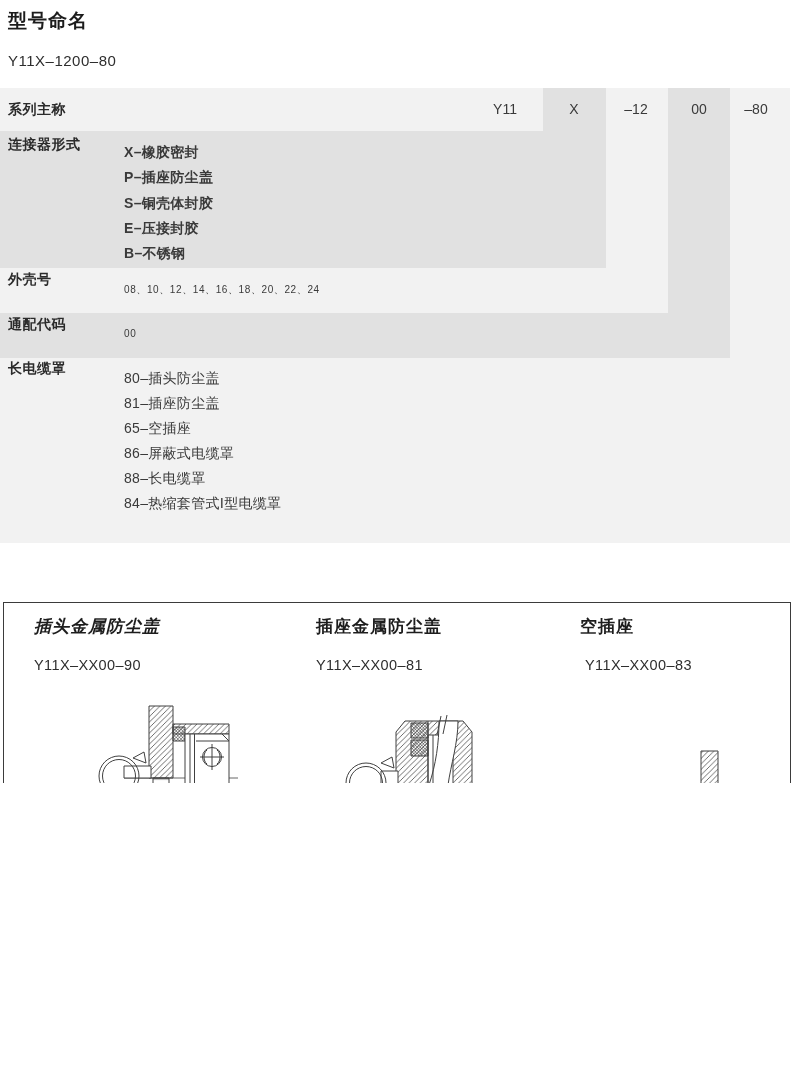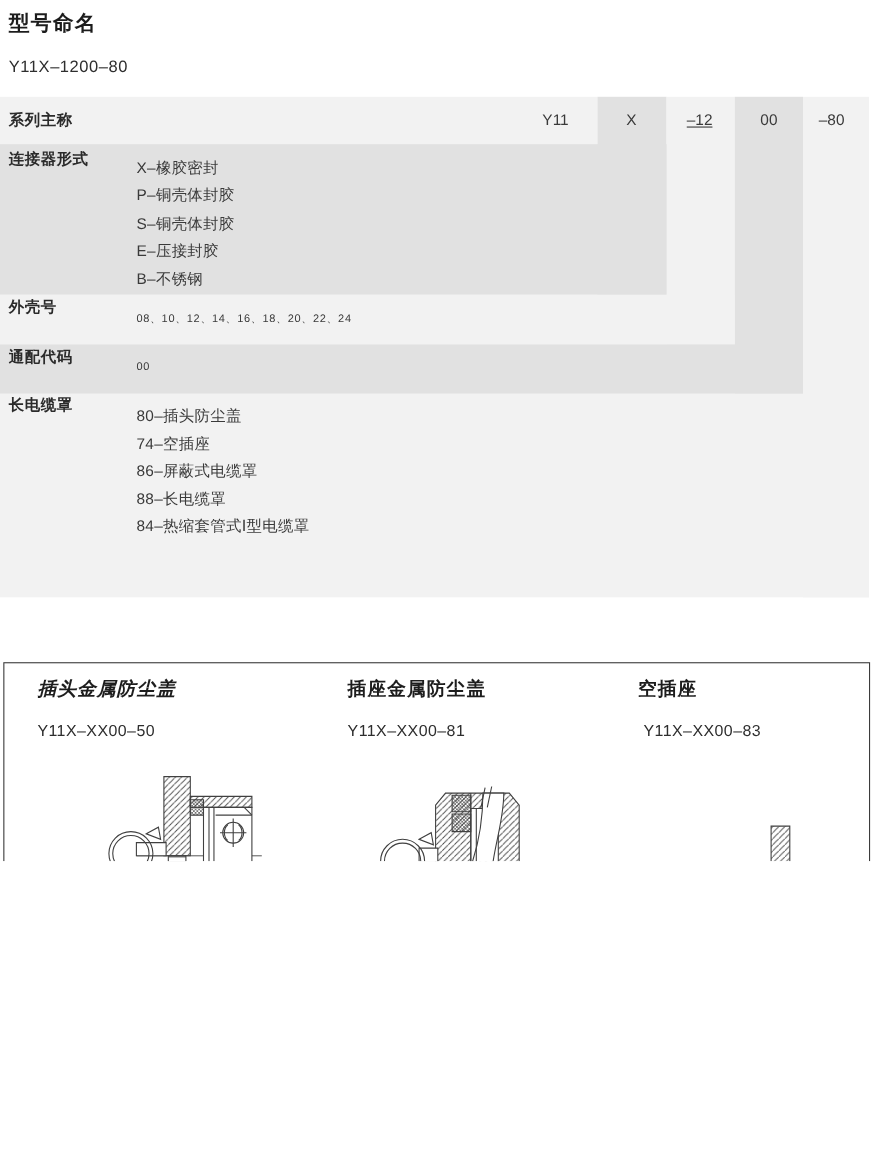--- a/index.html
+++ b/index.html
@@ -42,52 +42,53 @@
     <div class="band band-light" style="left:0;top:88px;width:543px;height:43px;"></div>
     <div class="band band-dark" style="left:0;top:131px;width:606px;height:137px;"></div>
     <div class="band band-light" style="left:0;top:268px;width:668px;height:45px;"></div>
     <div class="band band-dark" style="left:0;top:313px;width:730px;height:45px;"></div>
     <div class="band band-light" style="left:0;top:358px;width:790px;height:185px;"></div>
   </div>
 
   <div class="abs row-label" style="left:8px;top:101px;">系列主称</div>
   <div class="abs cell-val" style="left:505px;top:101px;">Y11</div>
   <div class="abs cell-val" style="left:574px;top:101px;">X</div>
-  <div class="abs cell-val" style="left:636px;top:101px;text-decoration:underline;">–12</div>
+  <div class="abs cell-val" style="left:636px;top:101px;">–12</div>
   <div class="abs cell-val" style="left:699px;top:101px;">00</div>
   <div class="abs cell-val" style="left:756px;top:101px;">–80</div>
 
   <div class="abs row-label" style="left:8px;top:136px;">连接器形式</div>
-  <div class="abs opt-list" style="left:124px;top:140px;">
+  <div class="abs opt-list" style="left:124px;top:140px;font-weight:bold;">
     <div>X–橡胶密封</div>
-    <div>P–铜壳体封胶</div>
+    <div>P–插座防尘盖</div>
     <div>S–铜壳体封胶</div>
     <div>E–压接封胶</div>
     <div>B–不锈钢</div>
   </div>
 
   <div class="abs row-label" style="left:8px;top:271px;">外壳号</div>
   <div class="abs val-line" style="left:124px;top:283px;">08、10、12、14、16、18、20、22、24</div>
 
   <div class="abs row-label" style="left:8px;top:316px;">通配代码</div>
   <div class="abs val-line" style="left:124px;top:328px;">00</div>
 
   <div class="abs row-label" style="left:8px;top:360px;">长电缆罩</div>
   <div class="abs opt-list" style="left:124px;top:366px;line-height:24.9px;">
     <div>80–插头防尘盖</div>
-    <div>74–空插座</div>
+    <div>81–插座防尘盖</div>
+    <div>65–空插座</div>
     <div>86–屏蔽式电缆罩</div>
     <div>88–长电缆罩</div>
     <div>84–热缩套管式Ⅰ型电缆罩</div>
   </div>
 
   <div class="figure-box">
 
     <div class="fig-title" style="left:30px;top:12px;font-style:italic;">插头金属防尘盖</div>
-    <div class="fig-model" style="left:30px;top:54px;">Y11X–XX00–50</div>
+    <div class="fig-model" style="left:30px;top:54px;">Y11X–XX00–90</div>
 
     <div class="fig-title" style="left:312px;top:12px;">插座金属防尘盖</div>
     <div class="fig-model" style="left:312px;top:54px;">Y11X–XX00–81</div>
 
     <div class="fig-title" style="left:576px;top:12px;">空插座</div>
     <div class="fig-model" style="left:581px;top:54px;">Y11X–XX00–83</div>
 
     <svg style="left:17px;top:88px;" width="260" height="330" viewBox="0 0 260 330" fill="none" stroke="#404040" stroke-width="1">
       <defs>
         <pattern id="hatch" patternUnits="userSpaceOnUse" width="5.5" height="5.5">

